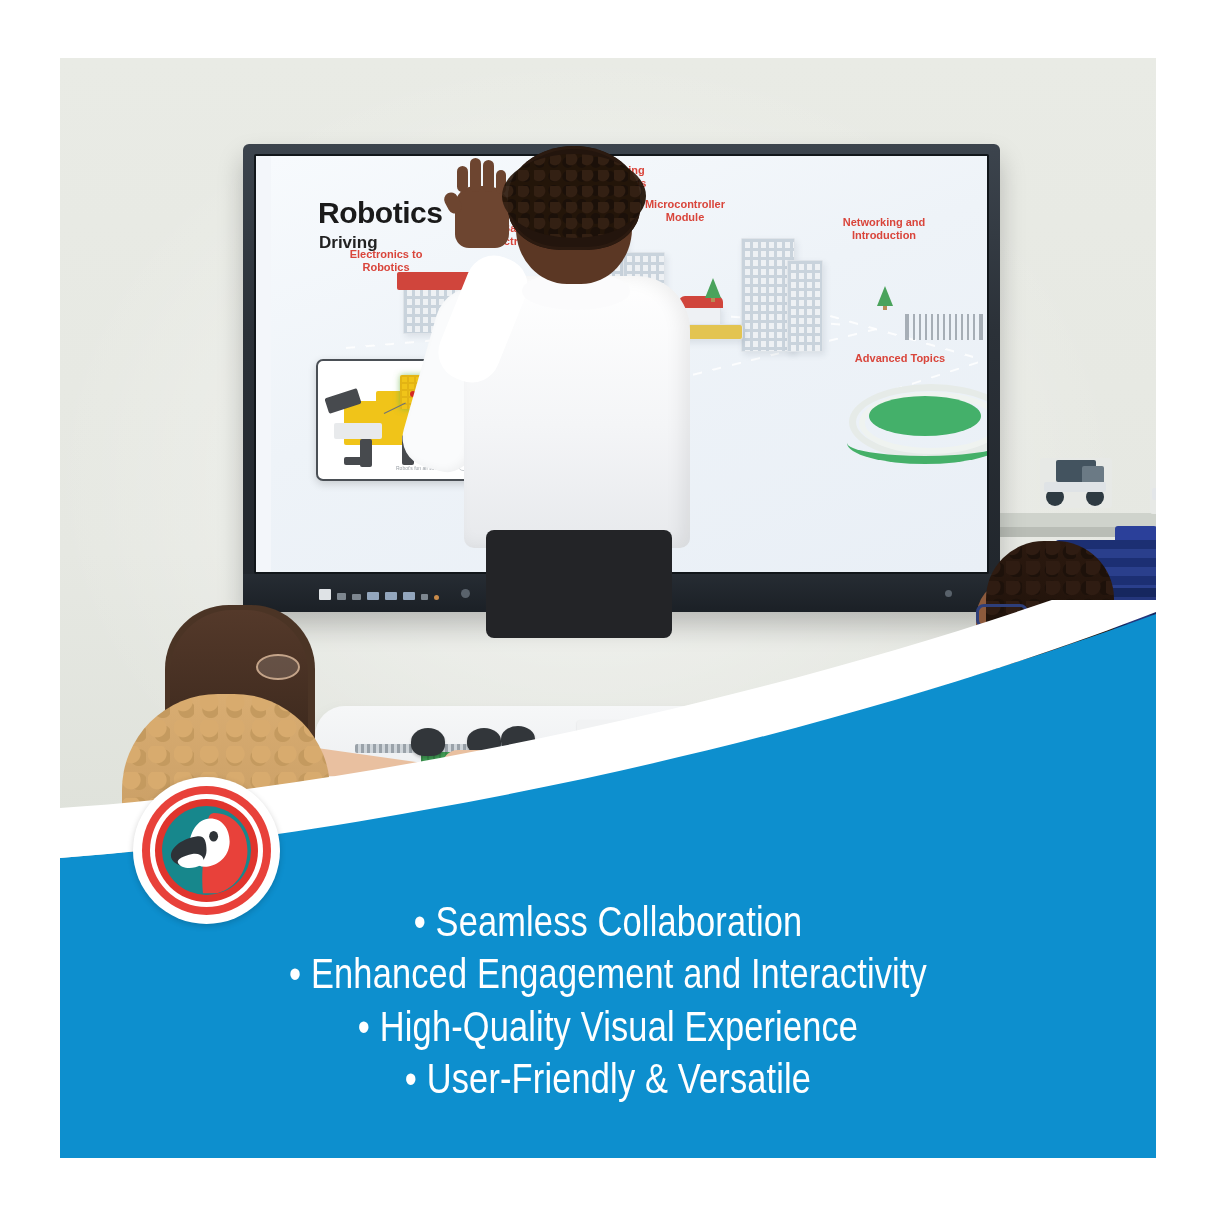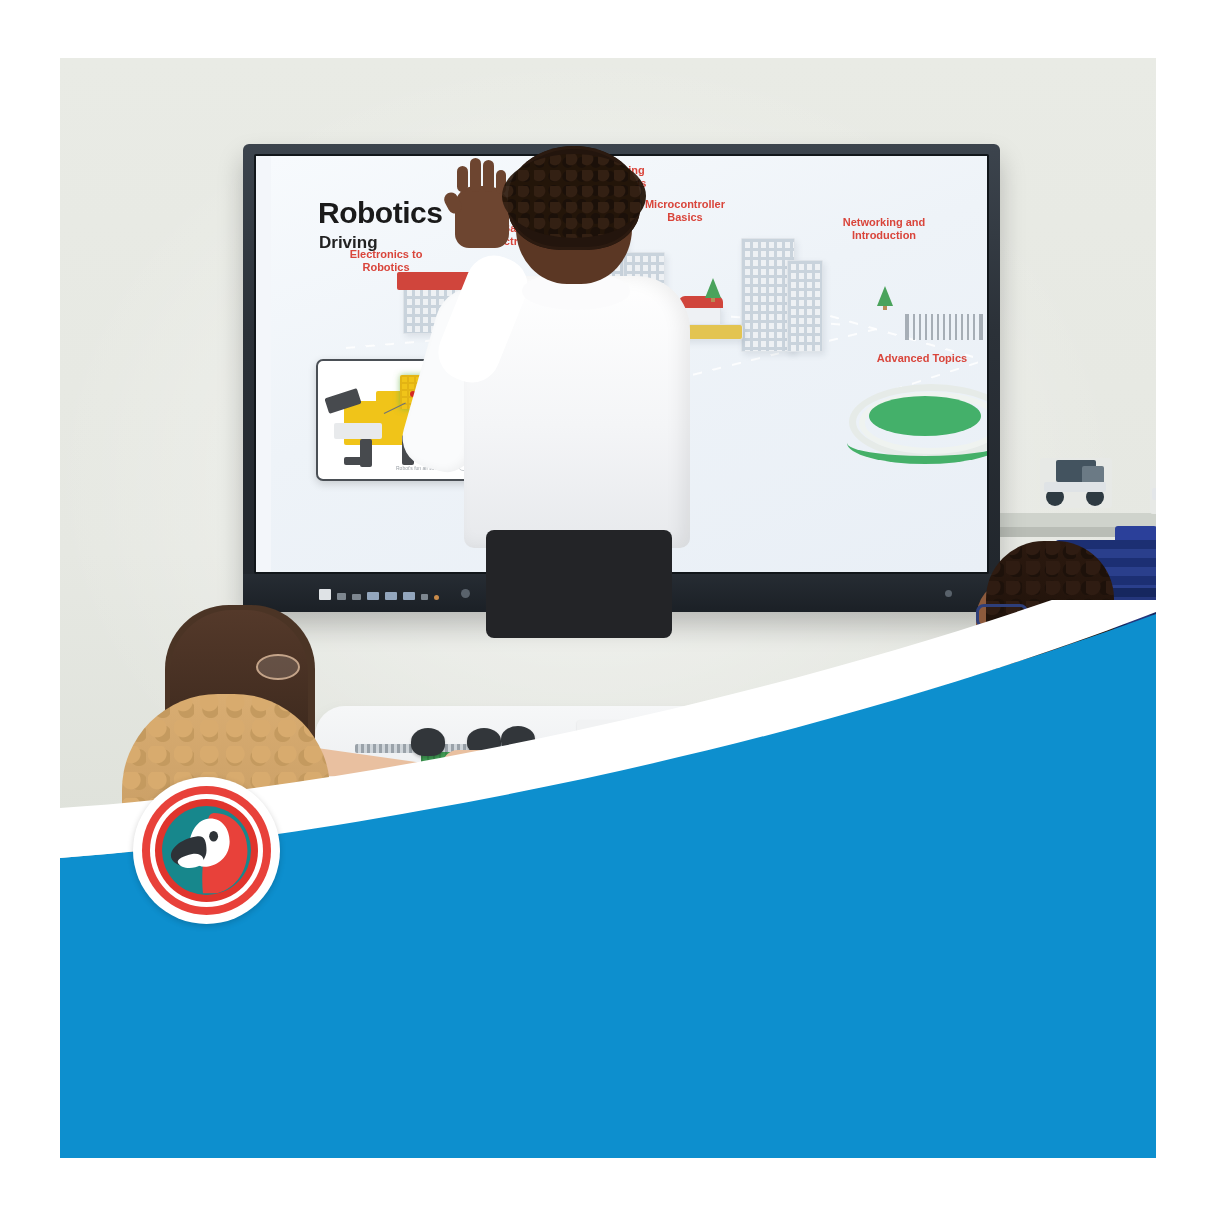--- a/index.html
+++ b/index.html
@@ -254,27 +254,27 @@
             <div class="nodelabel" style="left:194px;top:66px;width:104px;">
               <span>Basic</span><br>
               <span>Electronics</span>
             </div>
             <div class="nodelabel" style="left:276px;top:8px;width:124px;">
               <span>Programming</span><br>
               <span>Fundamentals</span>
             </div>
             <div class="nodelabel" style="left:350px;top:42px;width:128px;">
               <span>Microcontroller</span><br>
-              <span>Basics</span>
+              <span>Module</span>
             </div>
             <div class="nodelabel" style="left:550px;top:60px;width:126px;">
               <span>Networking and</span><br>
               <span>Introduction</span>
             </div>
-            <div class="nodelabel" style="left:586px;top:196px;width:130px;">
+            <div class="nodelabel" style="left:564px;top:196px;width:130px;">
               <span>Advanced Topics</span>
             </div>
 
             <div class="inset">
               <div class="robo-y" style="left:26px;top:40px;width:76px;height:44px;"></div>
               <div class="robo-y" style="left:58px;top:30px;width:44px;height:34px;"></div>
               <div class="robo-d" style="left:8px;top:32px;width:34px;height:16px;transform:rotate(-18deg);"></div>
               <div class="robo-w" style="left:16px;top:62px;width:48px;height:16px;"></div>
               <div class="robo-d" style="left:42px;top:78px;width:12px;height:28px;"></div>
               <div class="robo-d" style="left:84px;top:74px;width:12px;height:30px;"></div>
@@ -414,14 +414,20 @@
       <svg viewBox="0 0 100 100" width="100%" height="100%">
         <path d="M58,8 C80,8 96,26 96,50 C96,72 84,92 62,98 L46,98 C44,78 46,56 50,40 C54,22 48,10 58,8 Z" fill="#e8413a"></path>
         <path d="M54,14 C68,14 76,26 76,40 C76,54 66,66 52,68 C40,70 30,62 30,50 C30,30 40,14 54,14 Z" fill="#ffffff"></path>
         <path d="M40,34 C24,36 10,46 10,56 C10,64 22,70 36,68 C44,66 50,58 50,50 C50,40 48,33 40,34 Z" fill="#2e3338"></path>
         <path d="M34,54 C24,56 16,60 18,64 C21,70 34,72 44,66 C50,62 46,52 34,54 Z" fill="#ffffff"></path>
         <ellipse cx="58" cy="34" rx="5" ry="6" fill="#2e3338"></ellipse>
       </svg>
     </div>
   </div>
 
+  <div class="bullets">
+    <div>• Seamless Collaboration</div>
+    <div>• Enhanced Engagement and Interactivity</div>
+    <div>• High-Quality Visual Experience</div>
+    <div>• User-Friendly &amp; Versatile</div>
+  </div>
 
 </div>
 
 </body></html>

